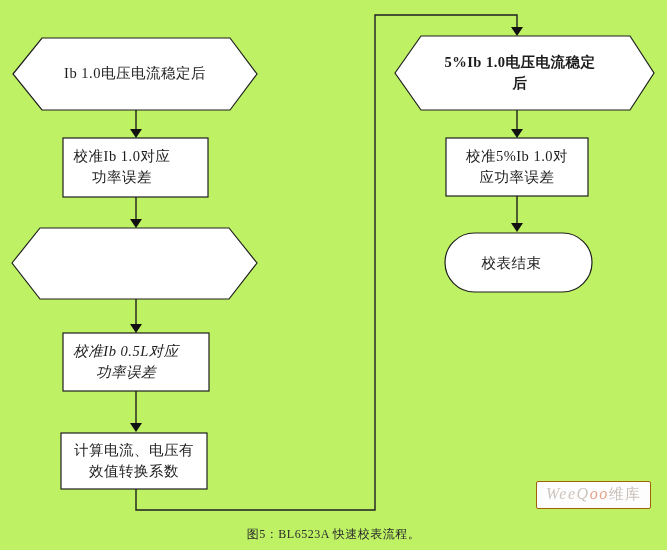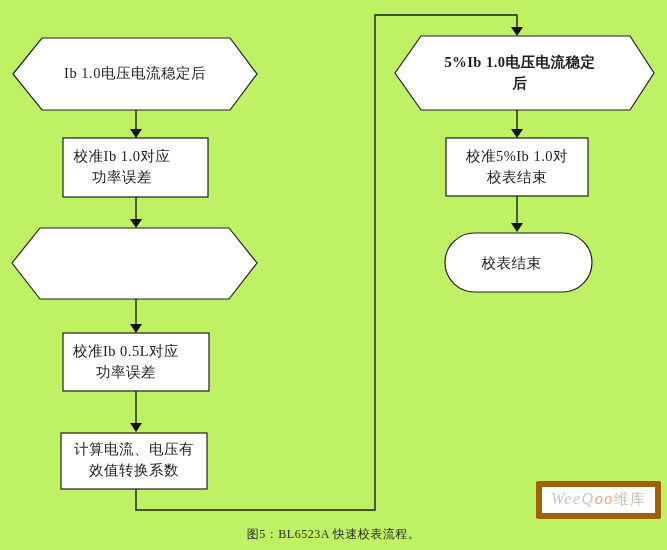--- a/index.html
+++ b/index.html
@@ -30,21 +30,21 @@
     font-size: 12px;
     color: #2a2a2a;
     letter-spacing: 0.5px;
   }
   .watermark {
     position: absolute;
     left: 536px;
     top: 481px;
     padding: 3px 9px 4px 9px;
     background: #fefdfd;
-    border: 6px solid #a16207;
+    border: 1px solid #a16207;
     border-radius: 2px;
     font-size: 16px;
     white-space: nowrap;
   }
   .wm-latin {
     font-style: italic;
     letter-spacing: 1.5px;
     color: #ccc5be;
   }
   .wm-accent { color: #e3a288; font-style: italic; letter-spacing: 1.5px; }
@@ -89,31 +89,31 @@
       <polygon points="511,223 523,223 517,232"></polygon>
     </g>
   </svg>
 
   <div class="node-label" style="left:10px; top:63px; width:250px;">Ib 1.0电压电流稳定后</div>
 
   <div class="node-label" style="left:63px; top:146px; width:118px;">校准Ib 1.0对应
 功率误差</div>
 
 
-  <div class="node-label" style="left:63px; top:341px; width:126px;">校准Ib 0.5L对应
+  <div class="node-label" style="left:63px; top:341px; width:126px;font-style:italic;">校准Ib 0.5L对应
 功率误差</div>
 
-  <div class="node-label" style="left:61px; top:440px; width:146px;font-family:Liberation Mono, monospace;">计算电流、电压有
+  <div class="node-label" style="left:61px; top:440px; width:146px;">计算电流、电压有
 效值转换系数</div>
 
   <div class="node-label" style="left:400px; top:52px; width:240px;font-weight:bold;">5%Ib 1.0电压电流稳定
 后</div>
 
   <div class="node-label" style="left:446px; top:146px; width:142px;">校准5%Ib 1.0对
-校表结束</div>
+应功率误差</div>
 
   <div class="node-label" style="left:445px; top:253px; width:133px;">校表结束</div>
 
   <div class="caption">图5：BL6523A 快速校表流程。</div>
 
   <div class="watermark">
     <span class="wm-latin">WeeQ</span><span class="wm-accent">oo</span><span class="wm-cjk">维库</span>
   </div>
 
 </div>

